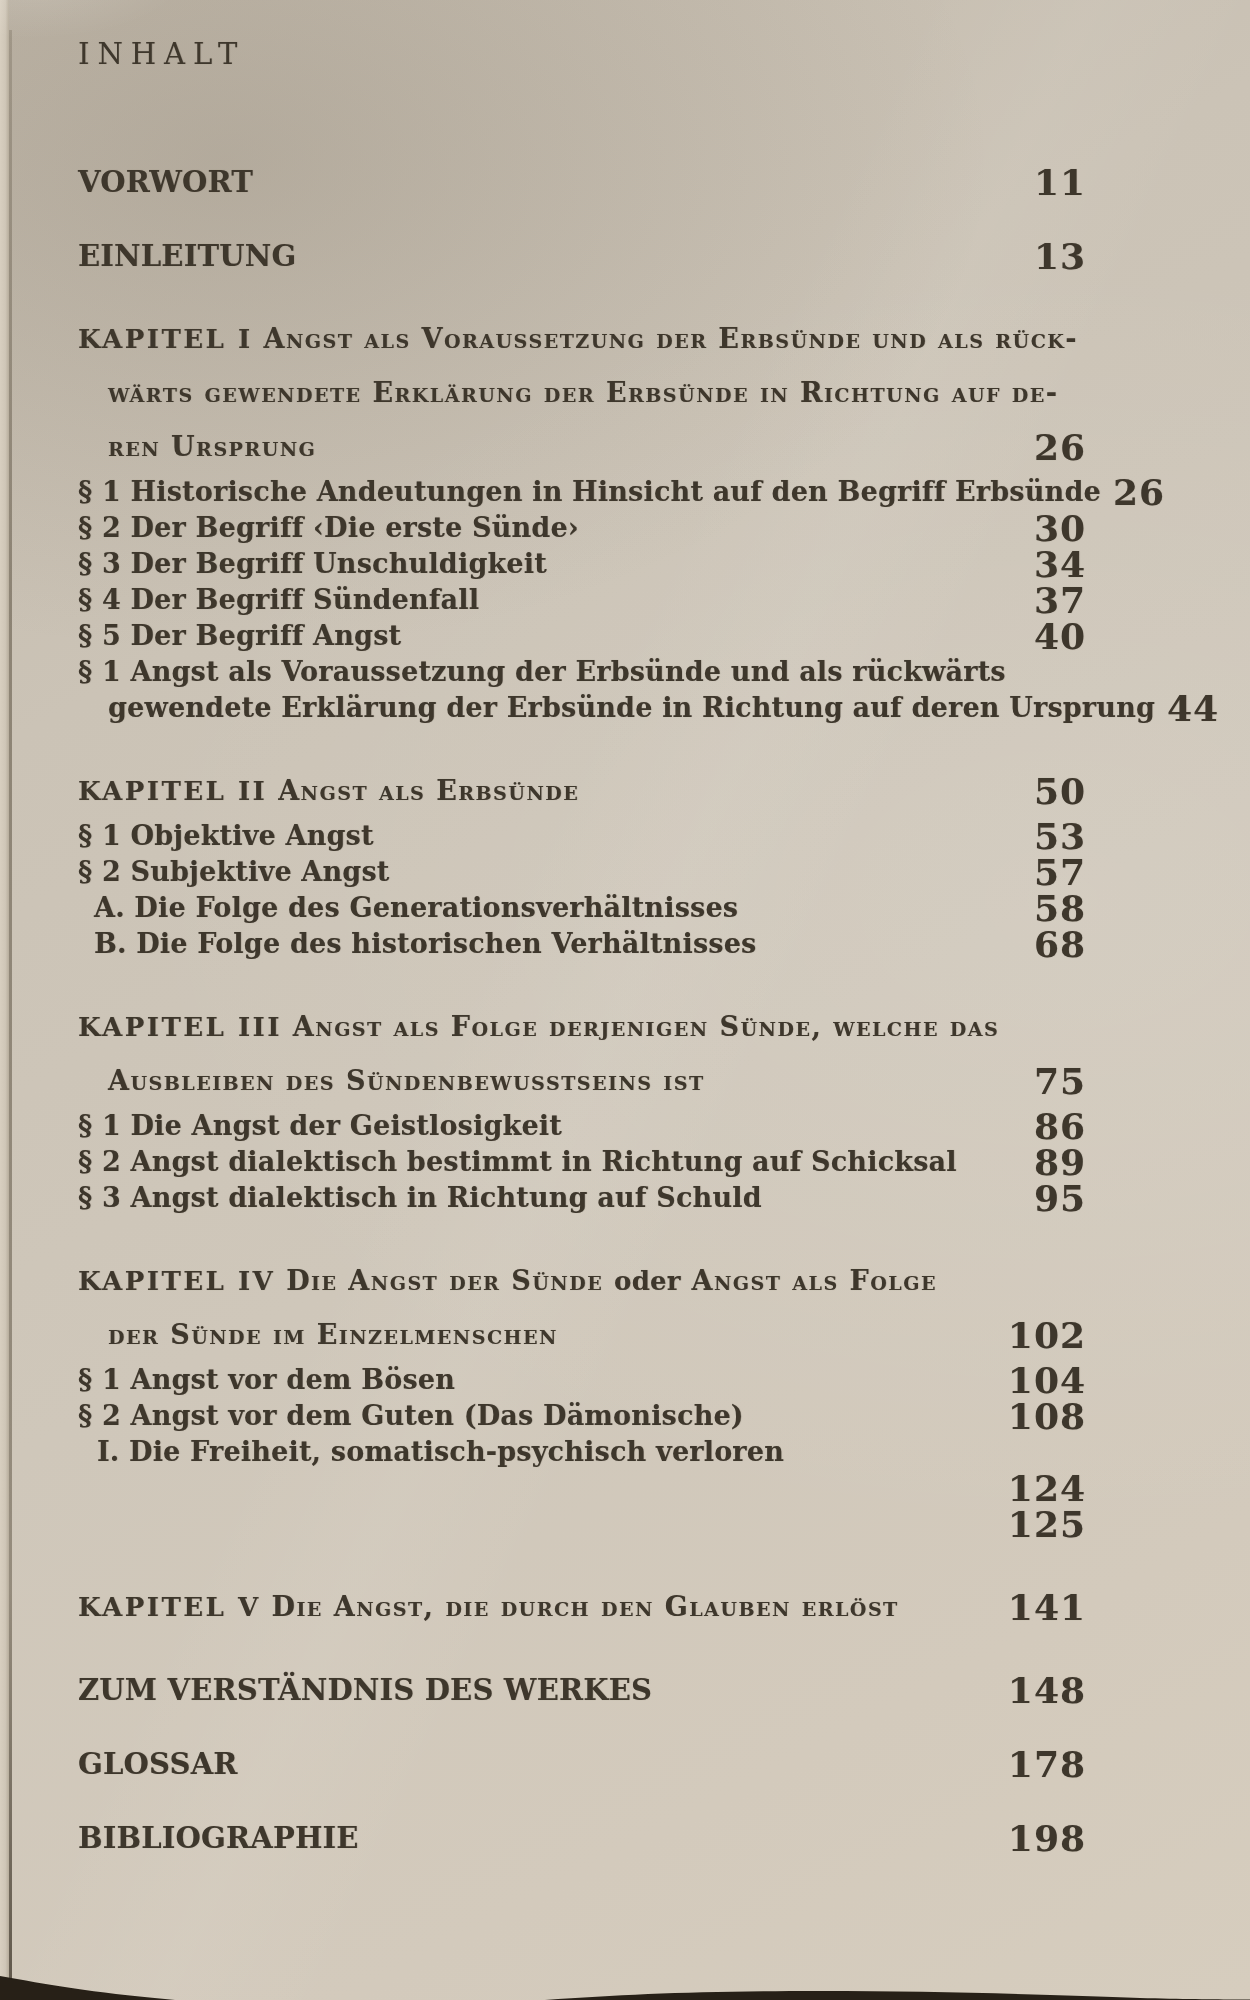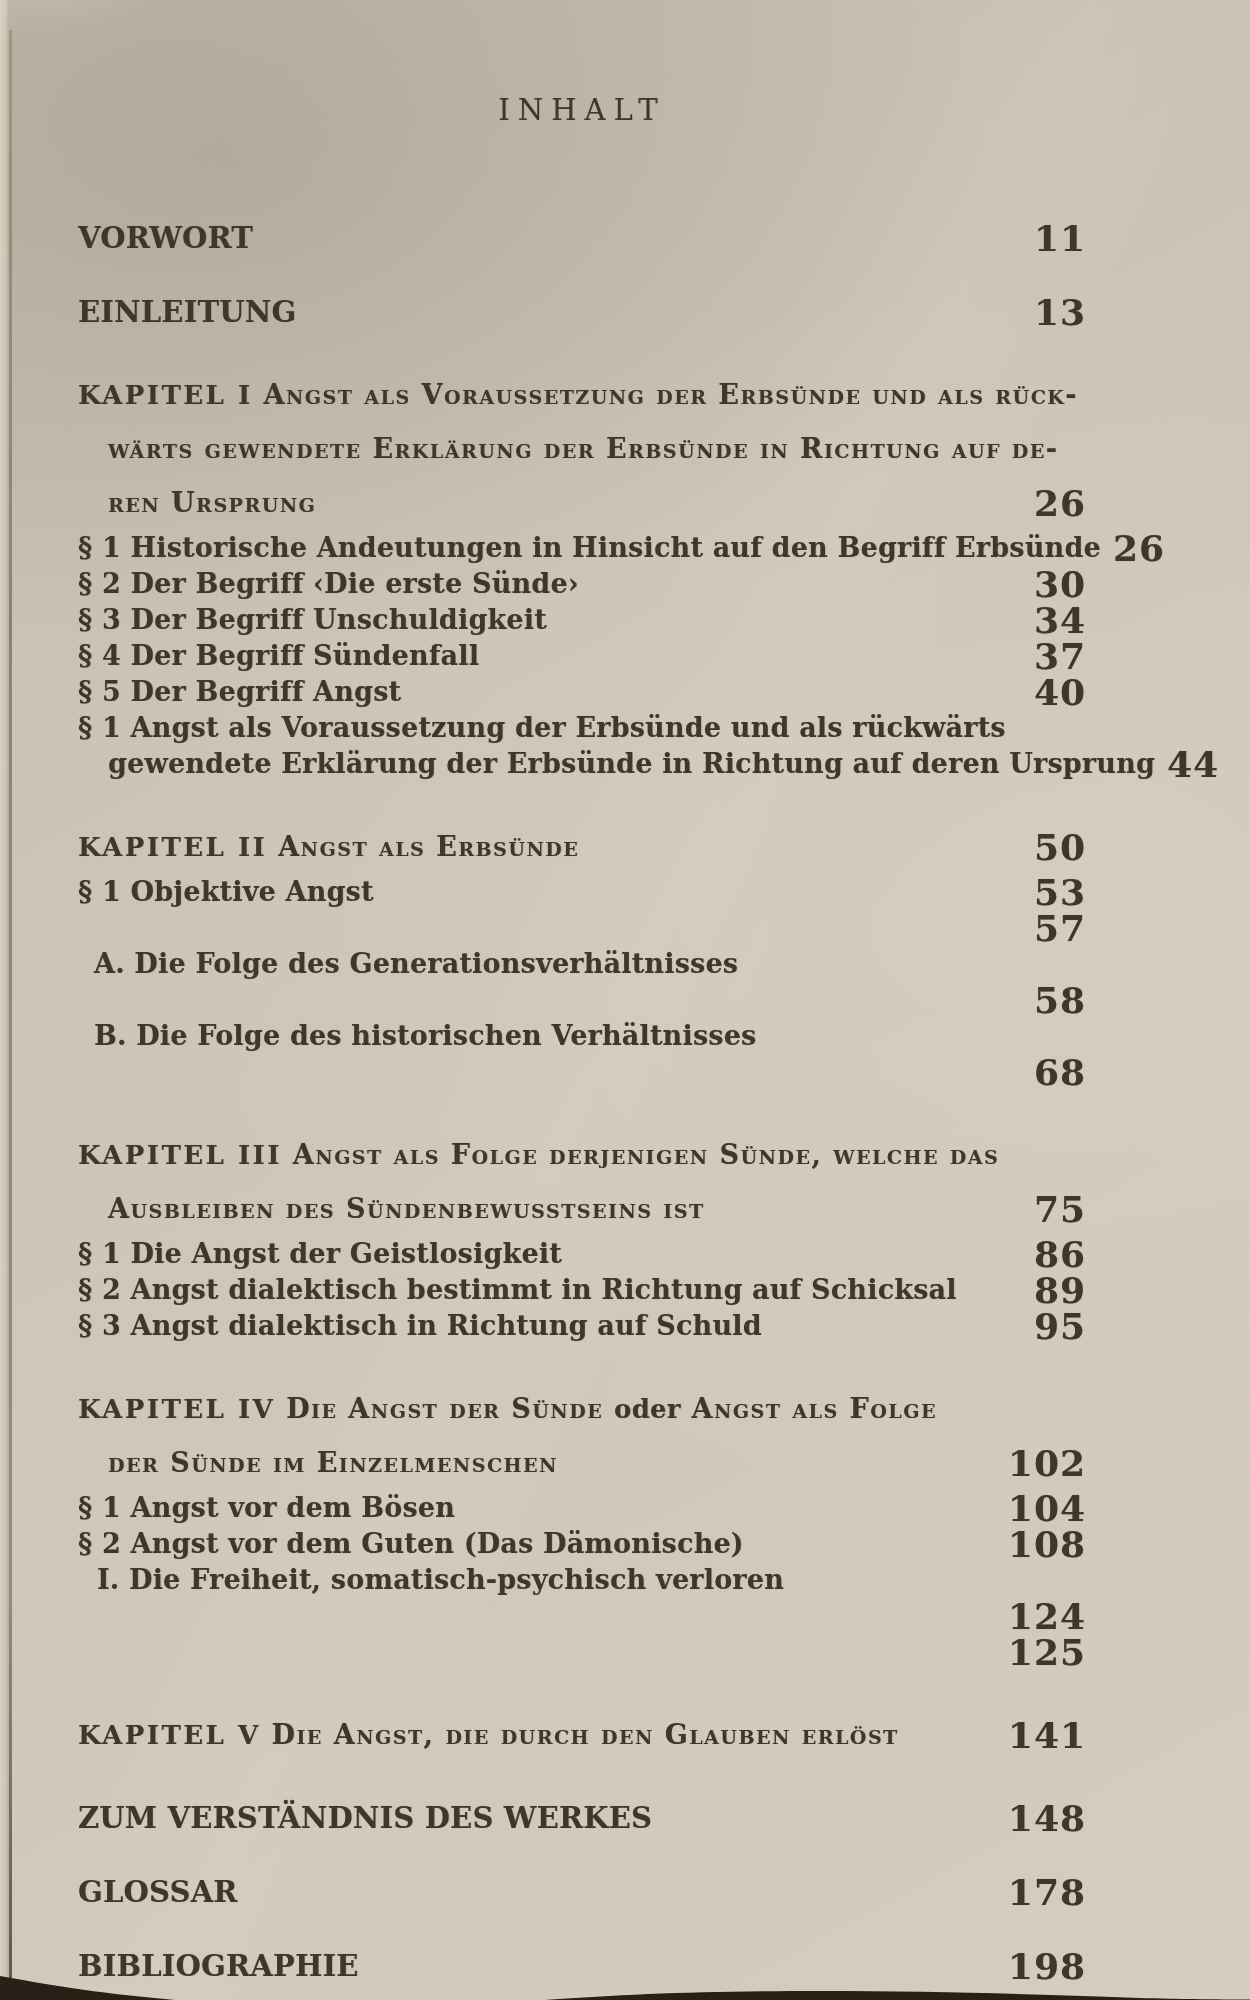--- a/index.html
+++ b/index.html
@@ -33,31 +33,31 @@
     background:radial-gradient(220px 90px at 12% -20%, rgba(255,255,250,.16), rgba(0,0,0,0) 70%);
   }
   .table-edge{position:absolute;left:0;bottom:0;width:1250px;height:60px;}
   
   .content{
     position:absolute;left:78px;top:0;width:1008px;
     color:#3e372c;
     text-shadow:.4px .4px .7px rgba(62,55,44,.35);
   }
   .doc-title{
-    padding-top:72px;margin:16px 0 88px 0;
-    text-align:center;font-size:29px;font-weight:400;
+    padding-top:32px;margin:0 0 88px 0;
+    text-align:left;font-size:29px;font-weight:400;
     letter-spacing:8px;line-height:44px;
   }
   .entry{margin:0;}
   .entry.group{margin-top:38px;}
   .line{display:flex;align-items:flex-start;line-height:36px;font-size:27px;white-space:nowrap;font-weight:bold;}
   .style-chapter .line{line-height:54px;font-size:26px;}
   .style-major .line{font-size:29px;letter-spacing:4px;line-height:36px;}
   .ind-cont{padding-left:30px;}
-  .ind-sub{padding-left:16px;flex-direction:column;}
+  .ind-sub{padding-left:16px;}
   .ind-rom{padding-left:19px;flex-direction:column;}
   .s-kap{letter-spacing:2.5px;}
   .s-sc{font-variant:small-caps;letter-spacing:1.5px;font-size:27px;}
   .s-rm{letter-spacing:.2px;}
   .pagenum{margin-left:auto;font-size:36px;letter-spacing:1px;padding-left:12px;}
 </style>
 </head>
 <body>
 
 <div class="paper"></div>
@@ -139,20 +139,21 @@
         </div>
       </div>
       <div class="entry style-item">
         <div class="line">
           <span><span class="s-rm">§ 1 Objektive Angst</span></span>
           <span class="pagenum">53</span>
         </div>
       </div>
       <div class="entry style-item">
         <div class="line">
+          <span><span class="s-rm">§ 2 Subjektive Angst</span></span>
           <span class="pagenum">57</span>
         </div>
       </div>
       <div class="entry style-item">
         <div class="line ind-sub">
           <span><span class="s-rm">A. Die Folge des Generationsverhältnisses</span></span>
           <span class="pagenum">58</span>
         </div>
       </div>
       <div class="entry style-item">

